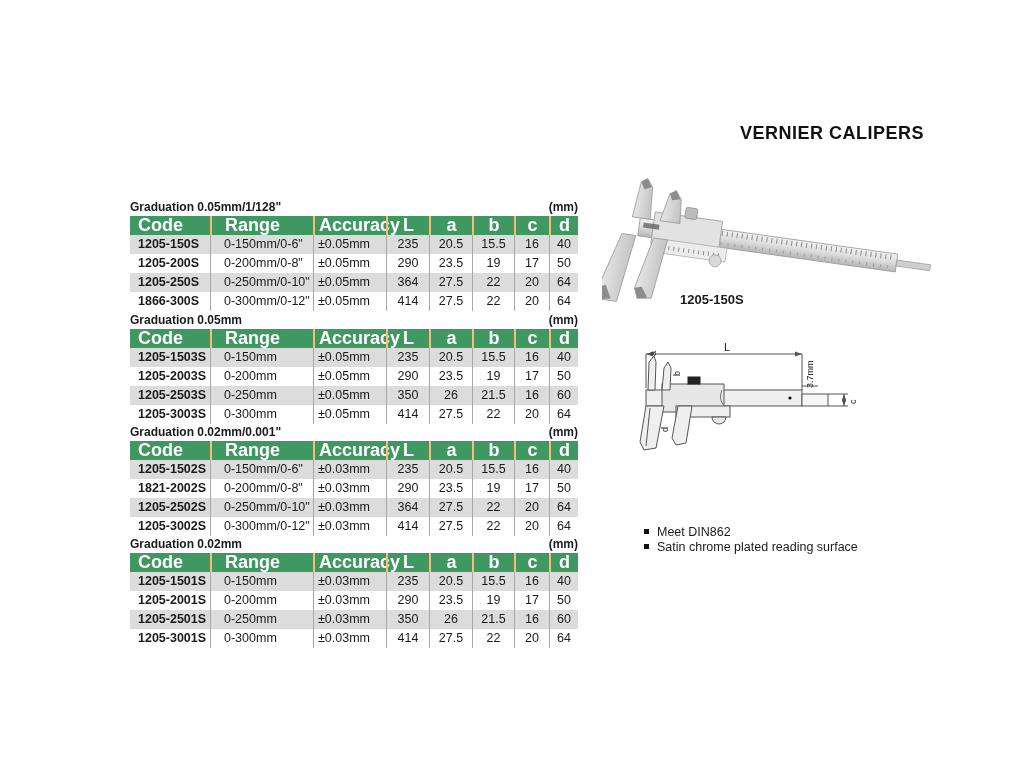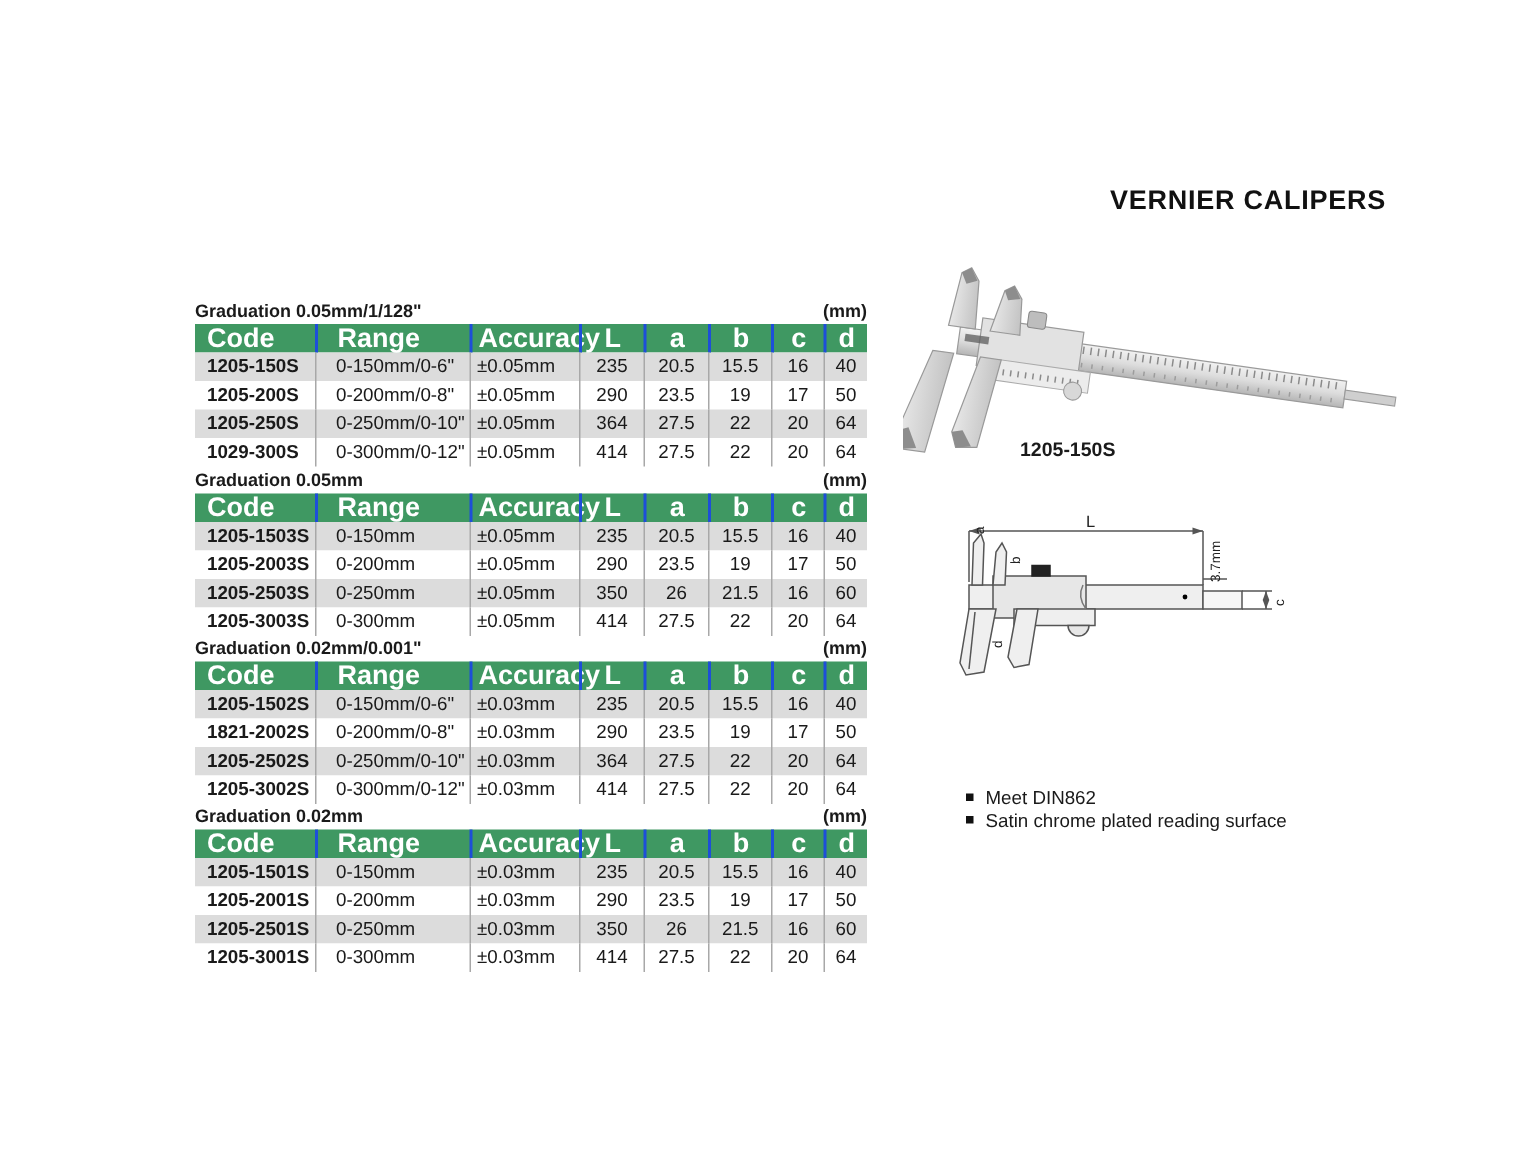--- a/index.html
+++ b/index.html
@@ -13,21 +13,21 @@
   .photo-caption { position:absolute; left:662px; top:292px; font-size:13px; font-weight:bold; }
 
   
   .spec-block { position:absolute; left:112px; width:448px; }
   .spec-block.t0 { top:199px; } .spec-block.t1 { top:312px; }
   .spec-block.t2 { top:424px; } .spec-block.t3 { top:536px; }
   .spec-heading { display:flex; justify-content:space-between; align-items:flex-end;
                   font-size:12px; font-weight:bold; height:15px; margin-bottom:2px; }
   .thead { display:flex; background:#3f9862; color:#fff; height:19px; }
   .thead .th { font-weight:bold; font-size:18px; line-height:19px; }
-  .thead .th + .th { border-left:2px solid #1d4ed8; }
+  .thead .th + .th { border-left:2px solid #fdba74; }
   .tbody .tr { display:flex; height:19px; }
   .tbody .tr.odd  { background:#dcdcdc; }
   .tbody .tr.even { background:#ffffff; }
   .td { font-size:12.5px; line-height:19px; }
   .td + .td { border-left:1px solid #a8a8a8; }
   .col0 { width:80px;  text-align:left; padding-left:8px; }
   .col1 { width:103px; text-align:left; padding-left:13px; }
   .col2 { width:73px;  text-align:left; padding-left:4px; }
   .col3 { width:43px;  text-align:center; }
   .col4 { width:43px;  text-align:center; }
@@ -92,21 +92,21 @@
           <div class="td col0">1205-250S</div>
           <div class="td col1">0-250mm/0-10"</div>
           <div class="td col2">±0.05mm</div>
           <div class="td col3">364</div>
           <div class="td col4">27.5</div>
           <div class="td col5">22</div>
           <div class="td col6">20</div>
           <div class="td col7">64</div>
         </div>
         <div class="tr even">
-          <div class="td col0">1029-300S</div>
+          <div class="td col0">1866-300S</div>
           <div class="td col1">0-300mm/0-12"</div>
           <div class="td col2">±0.05mm</div>
           <div class="td col3">414</div>
           <div class="td col4">27.5</div>
           <div class="td col5">22</div>
           <div class="td col6">20</div>
           <div class="td col7">64</div>
         </div>
       </div>
   </div>

